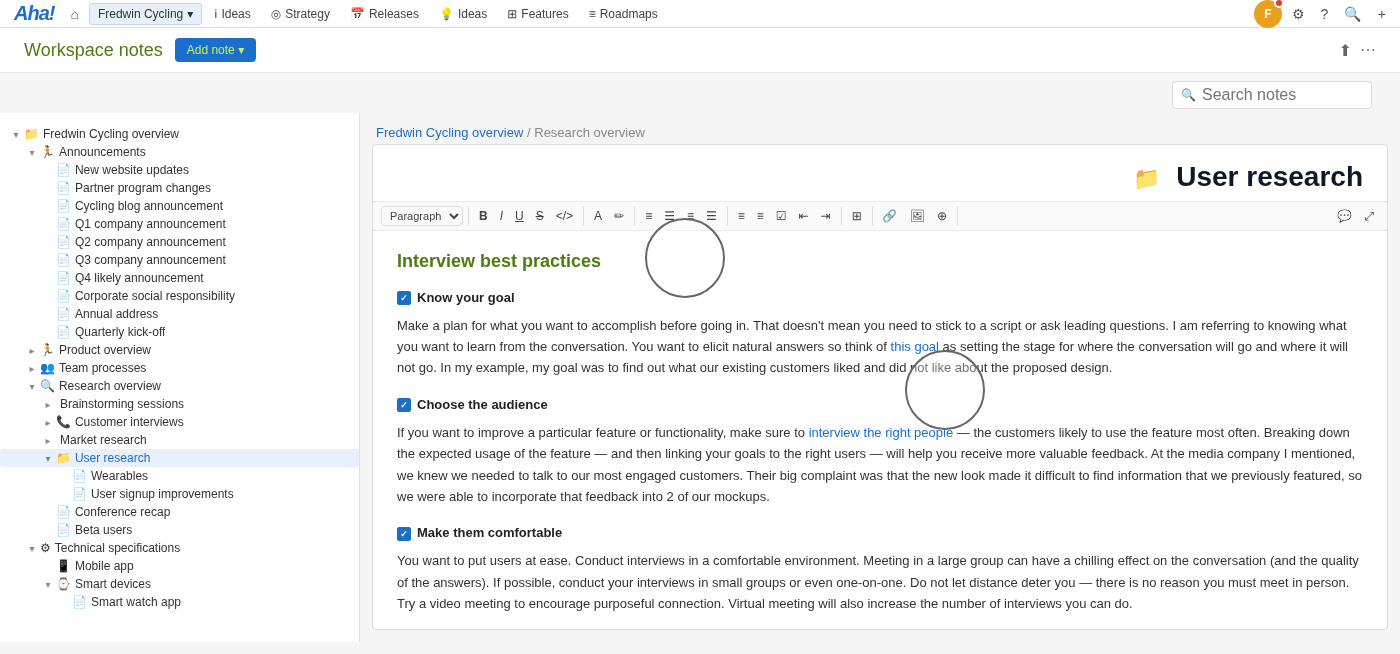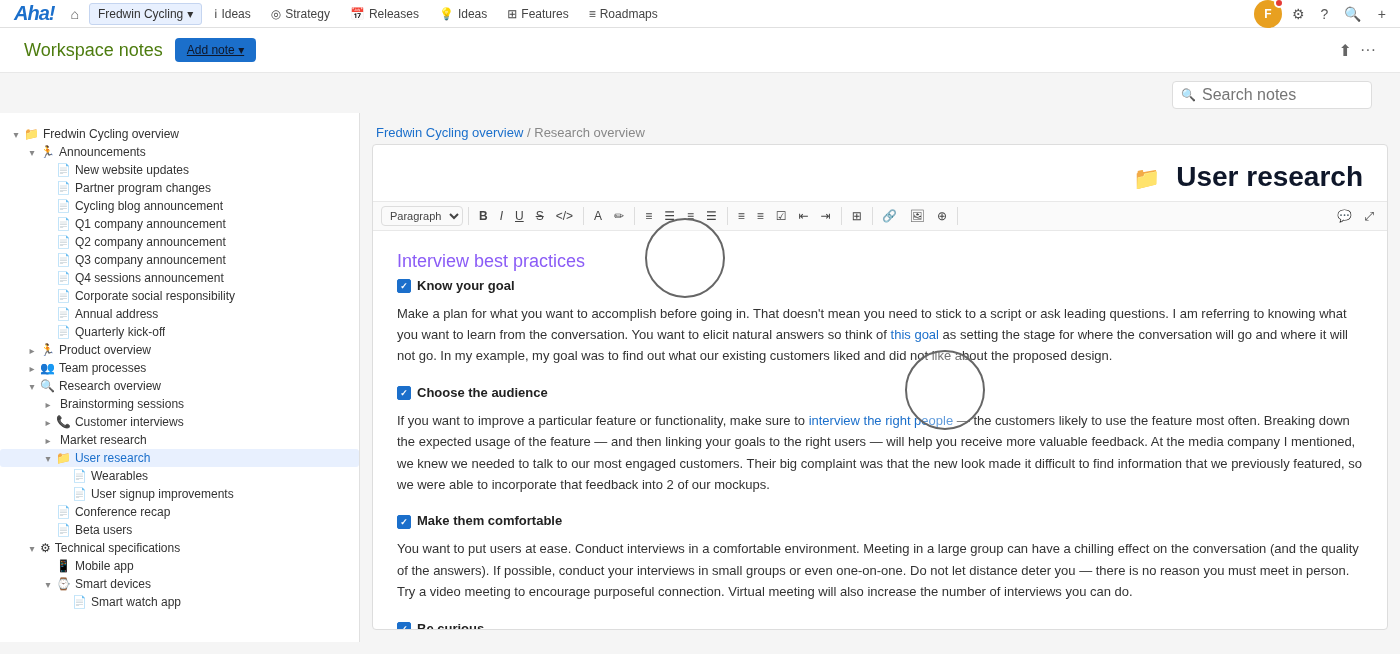--- a/index.html
+++ b/index.html
@@ -125,30 +125,29 @@
       gap: 12px;
     }
     .page-title-text {
       font-size: 18px;
       font-weight: 400;
       color: #4d7c0f;
       text-align: center;
     }
     .add-note-btn {
       background: #1b6fcb;
-      color: #0f172a;
+      color: #bef264;
       border: none;
       border-radius: 4px;
       padding: 5px 12px;
       font-size: 12px;
       cursor: pointer;
       display: flex;
       align-items: center;
       gap: 4px;
-      text-decoration: underline;
     }
     .page-header-right {
       display: flex;
       gap: 8px;
     }
     .header-icon-btn {
       background: none;
       border: none;
       cursor: pointer;
       font-size: 16px;
@@ -271,22 +270,23 @@
     .editor-body {
       flex: 1;
       overflow-y: auto;
       padding: 16px 24px;
       font-size: 13px;
       line-height: 1.6;
     }
 
     .section-title {
       font-size: 18px;
-      font-weight: 400;
-      color: #8b5cf6;
+      font-weight: 700;
+      color: #4d7c0f;
+      margin-bottom: 12px;
     }
     .subsection {
       margin-bottom: 16px;
     }
     .subsection-header {
       display: flex;
       align-items: center;
       gap: 6px;
       font-weight: 600;
       font-size: 13px;
@@ -457,21 +457,21 @@
 
       <div class="tree-item indent-3">
         <span class="toggle"></span>
         <span class="icon">📄</span>
         <span class="tree-label">Q3 company announcement</span>
       </div>
 
       <div class="tree-item indent-3">
         <span class="toggle"></span>
         <span class="icon">📄</span>
-        <span class="tree-label">Q4 sessions announcement</span>
+        <span class="tree-label">Q4 likely announcement</span>
       </div>
 
       <div class="tree-item indent-3">
         <span class="toggle"></span>
         <span class="icon">📄</span>
         <span class="tree-label">Corporate social responsibility</span>
       </div>
 
       <div class="tree-item indent-3">
         <span class="toggle"></span>

